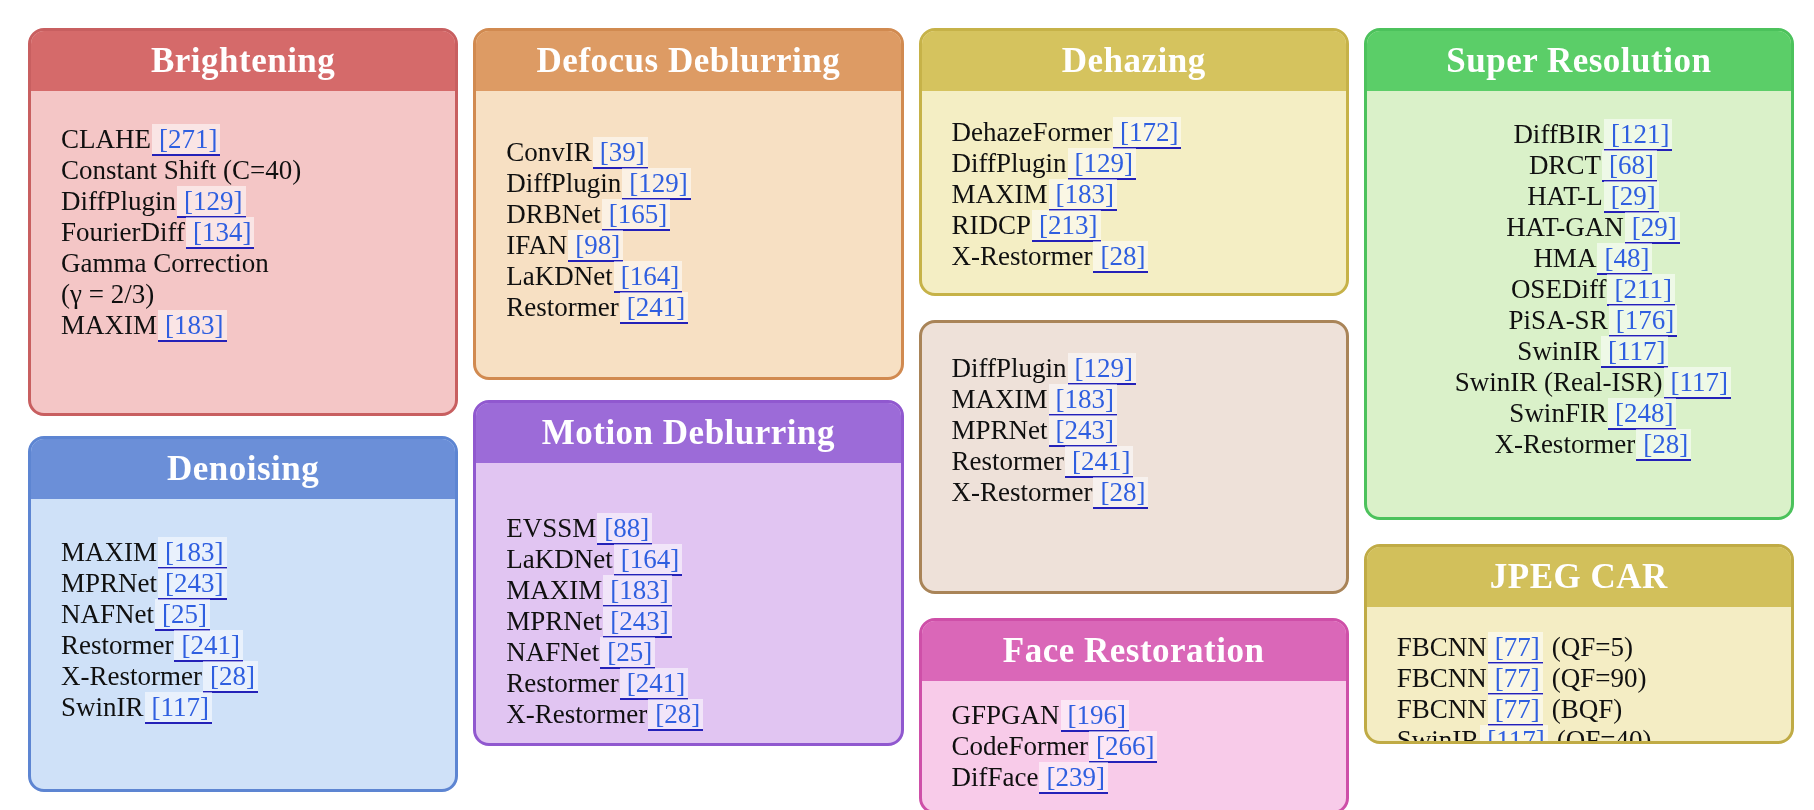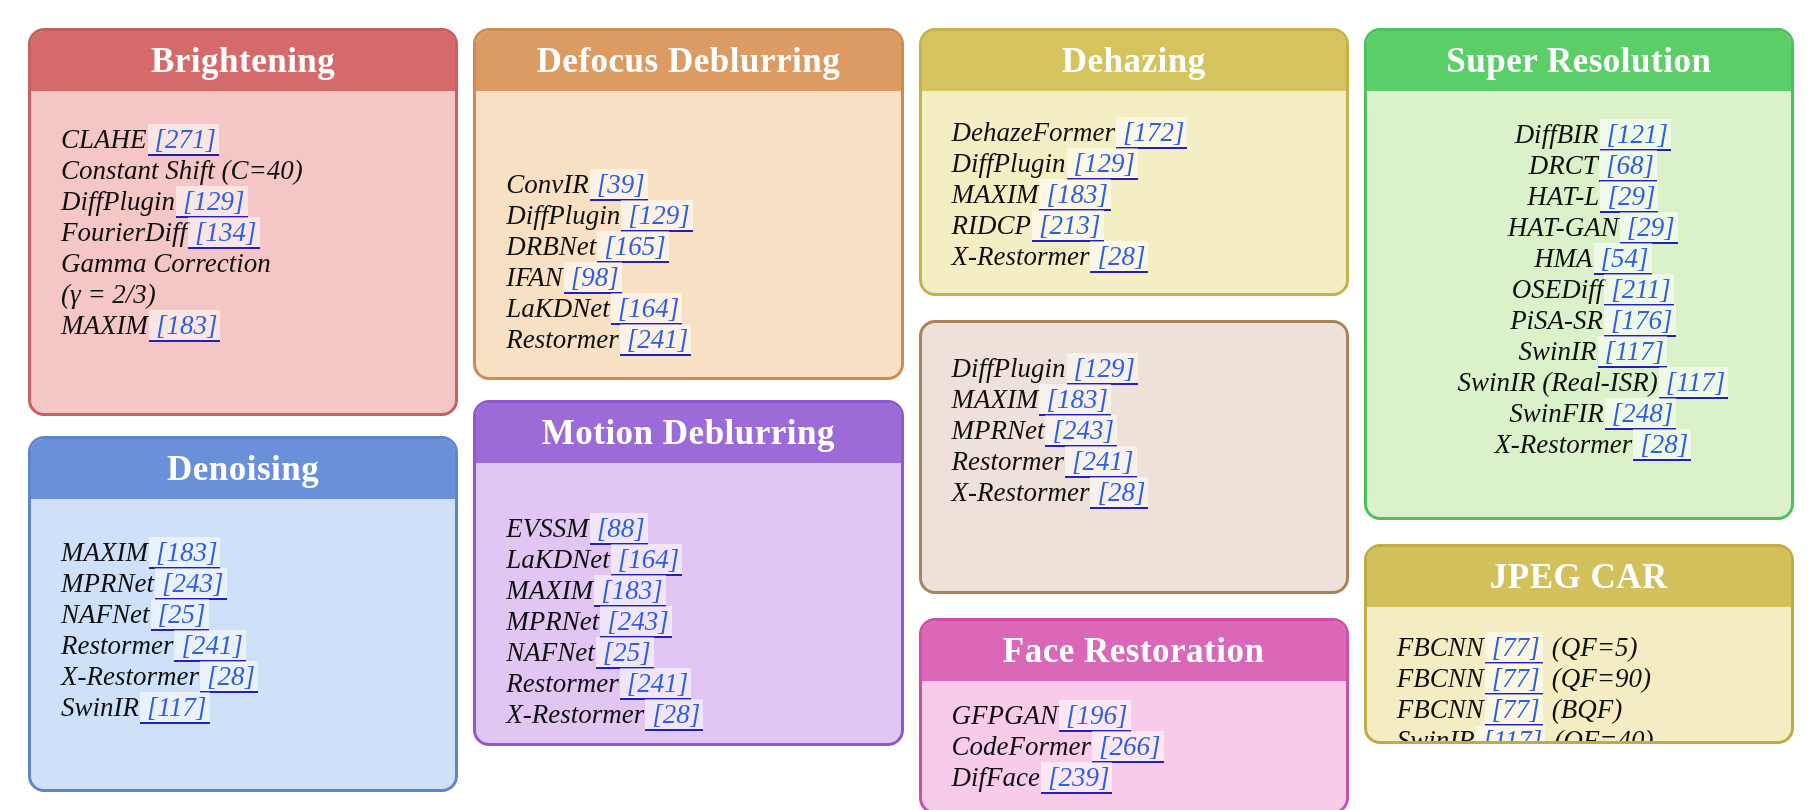--- a/index.html
+++ b/index.html
@@ -33,21 +33,21 @@
   }
   .box-title {
     margin: 1px;
     color: #ffffff;
     font-size: 35px;
     font-weight: bold;
     letter-spacing: 0.5px;
   }
   .box-body {
     display: flex; flex-direction: column;
-    padding-left: 30px; padding-right: 2px; font-style: italic;
+    padding-left: 30px; padding-right: 2px;
   }
   .item {
     font-size: 27px;
     line-height: 31px;
     color: #101010;
     white-space: nowrap;
   }
   .cite {
     color: var(--cite-color);
     background: var(--cite-bg);
@@ -87,21 +87,21 @@
     <div class="item"><span class="pre">MAXIM</span><a class="cite" href="#">[183]</a></div>
           <div class="item"><span class="pre">MPRNet</span><a class="cite" href="#">[243]</a></div>
           <div class="item"><span class="pre">NAFNet</span><a class="cite" href="#">[25]</a></div>
           <div class="item"><span class="pre">Restormer</span><a class="cite" href="#">[241]</a></div>
           <div class="item"><span class="pre">X-Restormer</span><a class="cite" href="#">[28]</a></div>
           <div class="item"><span class="pre">SwinIR</span><a class="cite" href="#">[117]</a></div>
         </div>
   </section>
     </div>
   <div class="col" data-col="1">
-      <section class="box" style="--hd: #dd9b64; --bd: #d18a50; --bg: #f7e0c3; height: 352px; gap: 32px;">
+      <section class="box" style="--hd: #dd9b64; --bd: #d18a50; --bg: #f7e0c3; height: 352px;">
     <header class="box-header">
       <h2 class="box-title">Defocus Deblurring</h2>
     </header>
     <div class="box-body" style="padding-top: 46px;">
 
     <div class="item"><span class="pre">ConvIR</span><a class="cite" href="#">[39]</a></div>
           <div class="item"><span class="pre">DiffPlugin</span><a class="cite" href="#">[129]</a></div>
           <div class="item"><span class="pre">DRBNet</span><a class="cite" href="#">[165]</a></div>
           <div class="item"><span class="pre">IFAN</span><a class="cite" href="#">[98]</a></div>
           <div class="item"><span class="pre">LaKDNet</span><a class="cite" href="#">[164]</a></div>
@@ -164,21 +164,21 @@
       <section class="box" style="--hd: #5bce68; --bd: #4cc25c; --bg: #daf1c9; height: 492px; text-align: center;">
     <header class="box-header">
       <h2 class="box-title">Super Resolution</h2>
     </header>
     <div class="box-body" style="padding-top: 28px;">
 
     <div class="item"><span class="pre">DiffBIR</span><a class="cite" href="#">[121]</a></div>
           <div class="item"><span class="pre">DRCT</span><a class="cite" href="#">[68]</a></div>
           <div class="item"><span class="pre">HAT-L</span><a class="cite" href="#">[29]</a></div>
           <div class="item"><span class="pre">HAT-GAN</span><a class="cite" href="#">[29]</a></div>
-          <div class="item"><span class="pre">HMA</span><a class="cite" href="#">[54]</a></div>
+          <div class="item"><span class="pre">HMA</span><a class="cite" href="#">[48]</a></div>
           <div class="item"><span class="pre">OSEDiff</span><a class="cite" href="#">[211]</a></div>
           <div class="item"><span class="pre">PiSA-SR</span><a class="cite" href="#">[176]</a></div>
           <div class="item"><span class="pre">SwinIR</span><a class="cite" href="#">[117]</a></div>
           <div class="item"><span class="pre">SwinIR (Real-ISR)</span><a class="cite" href="#">[117]</a></div>
           <div class="item"><span class="pre">SwinFIR</span><a class="cite" href="#">[248]</a></div>
           <div class="item"><span class="pre">X-Restormer</span><a class="cite" href="#">[28]</a></div>
         </div>
   </section>
       <section class="box" style="--hd: #d2c05b; --bd: #c0ab45; --bg: #f4edc4; height: 200px;">
     <header class="box-header">

